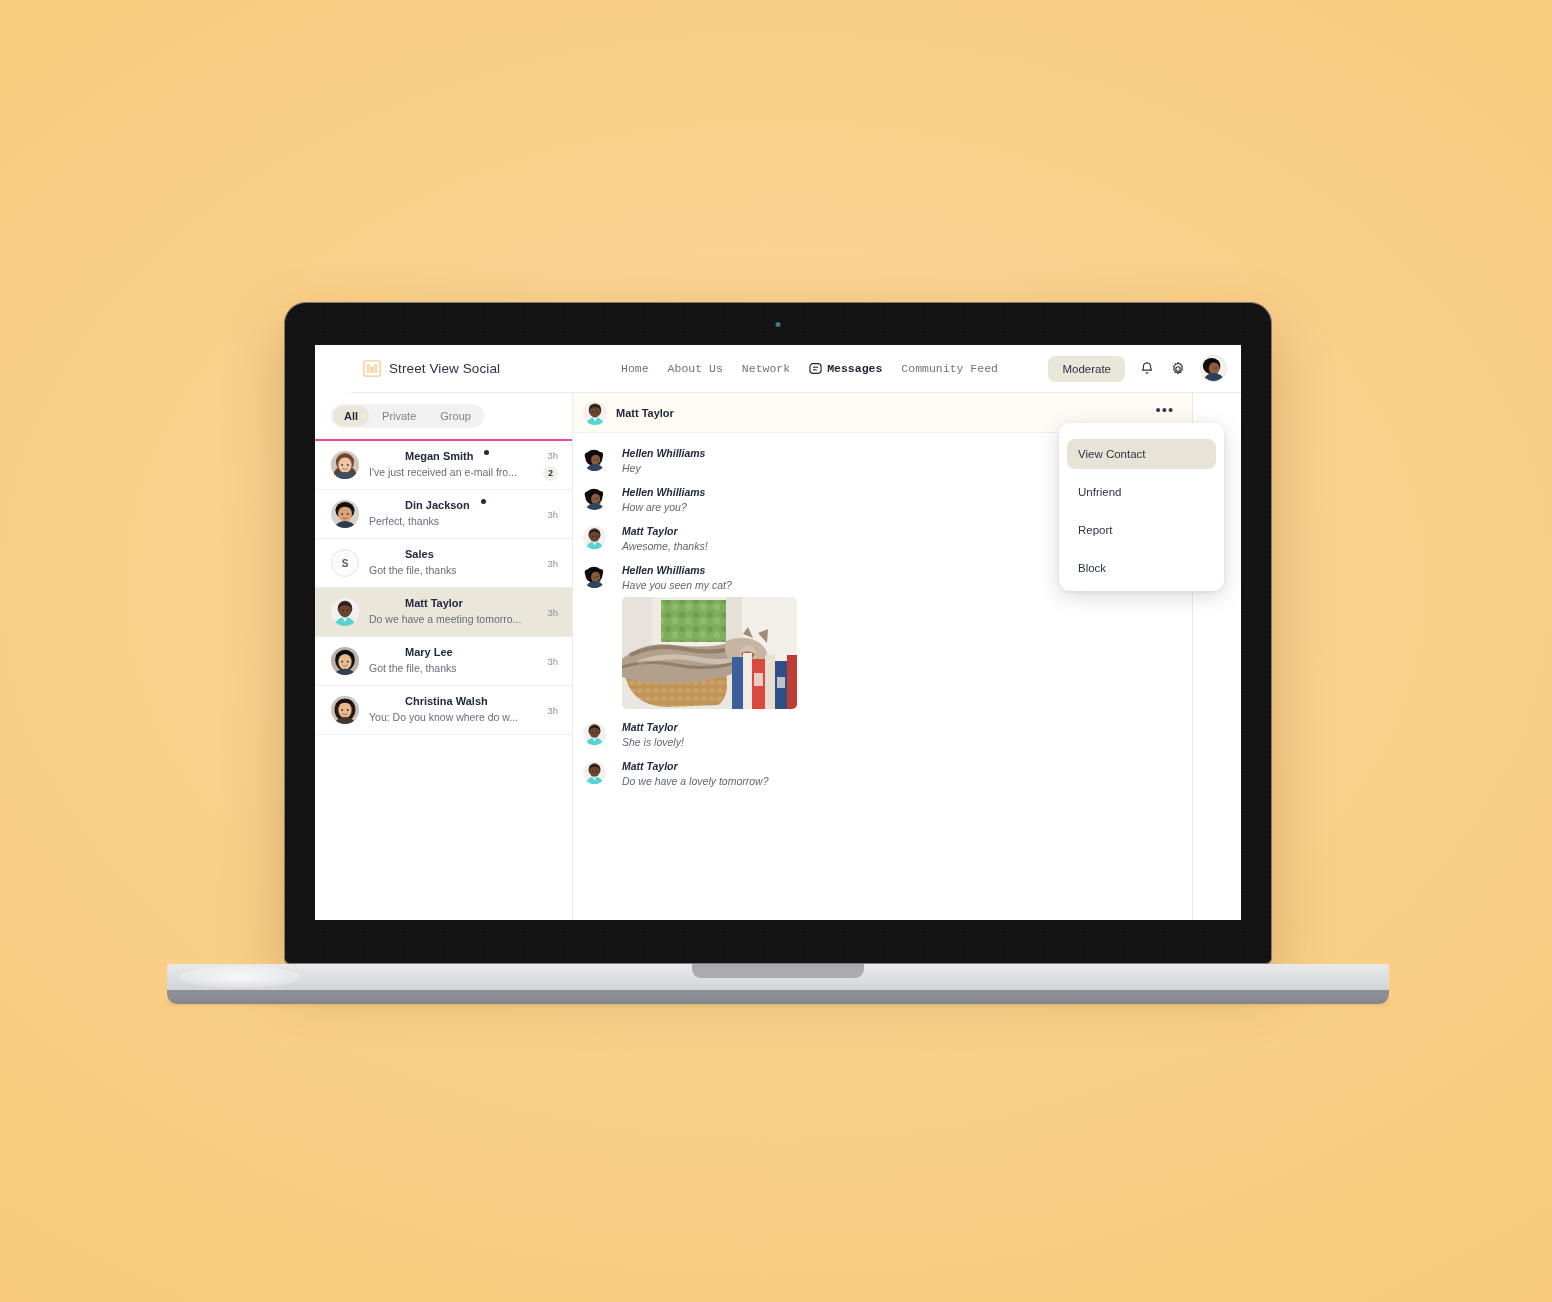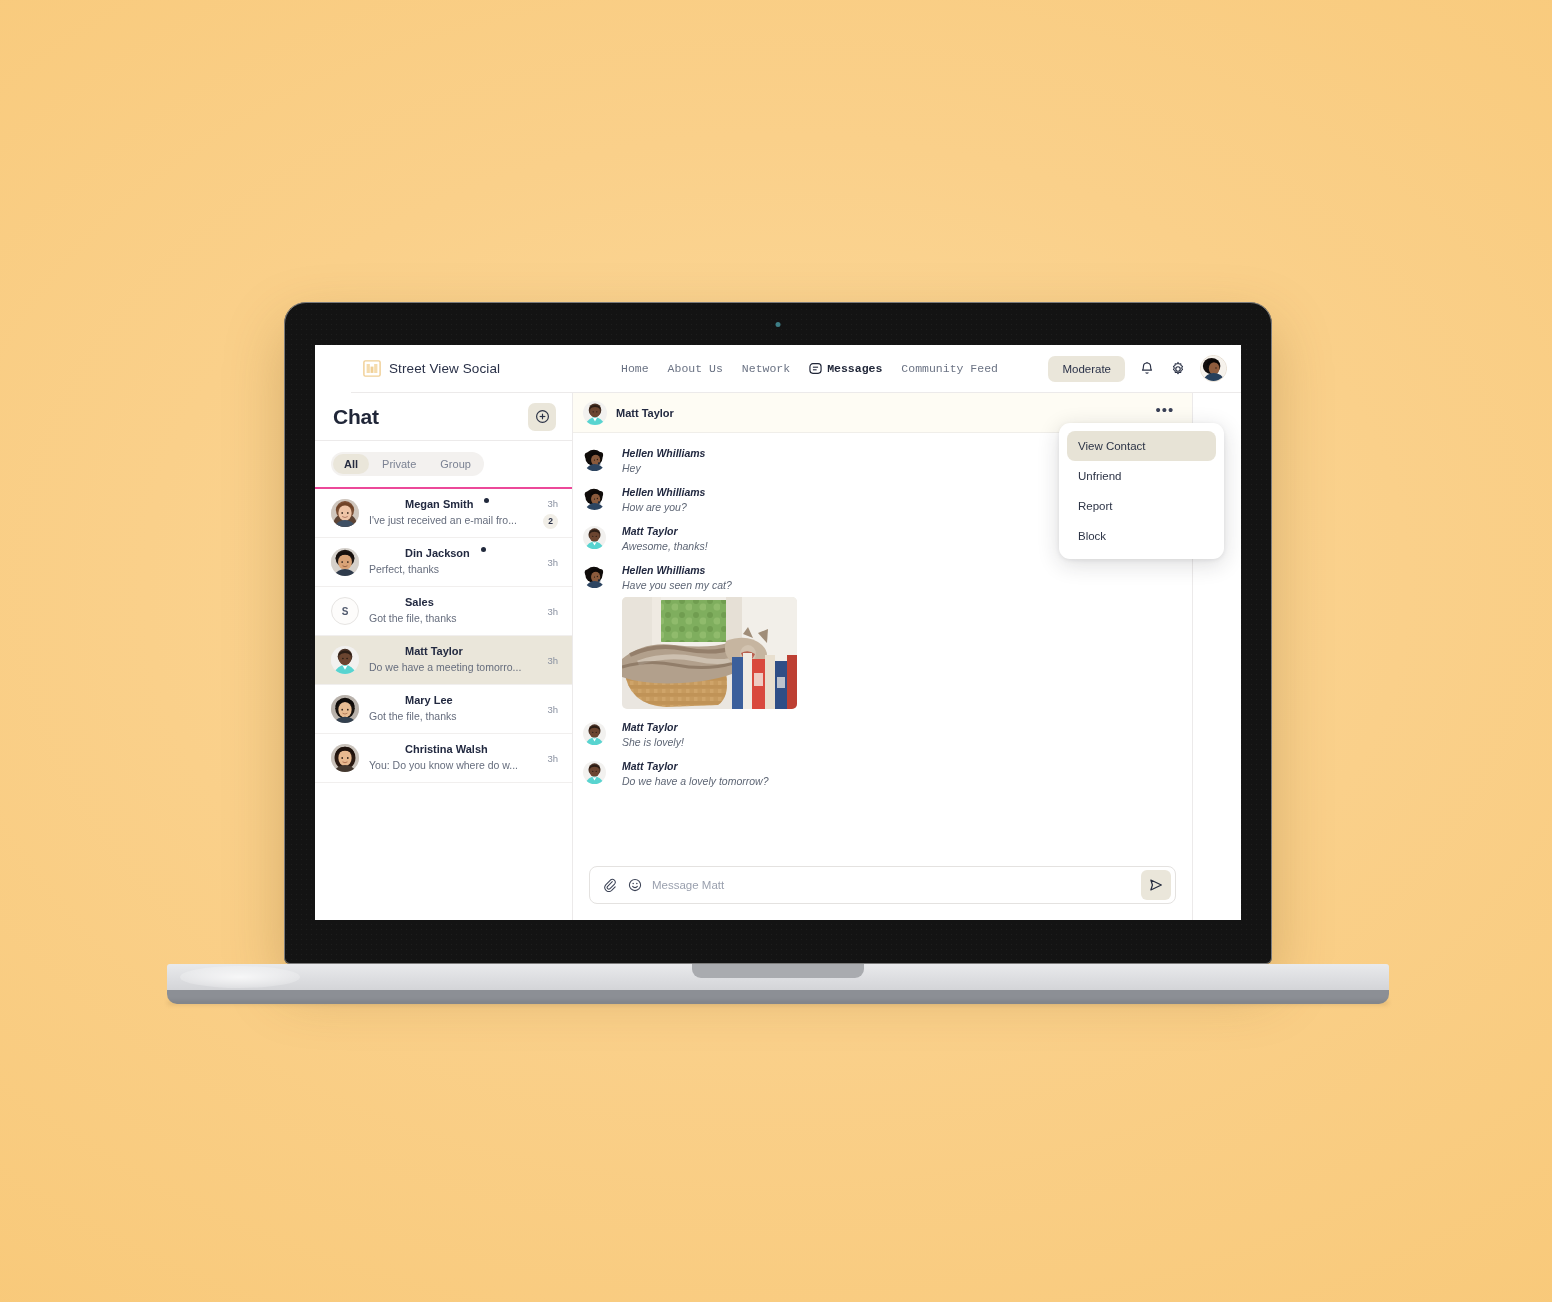--- a/index.html
+++ b/index.html
@@ -468,20 +468,21 @@
     box-shadow: 0 5px 22px rgba(30,30,40,0.16), 0 1px 4px rgba(30,30,40,0.08);
     padding: 8px;
     z-index: 40;
   }
   .dropdown-item {
     font-size: 11.5px;
     color: #2d3446;
     padding: 9px 11px;
     border-radius: 8px;
     cursor: pointer;
+    margin-top: 8px;
   }
   .dropdown-item.active { background: #e7e3d6; }
 </style>
 </head>
 <body>
 
 <svg width="0" height="0" style="position:absolute" aria-hidden="true">
   <defs>
 
     <radialGradient id="avWBH" cx="50%" cy="40%" r="70%">
@@ -666,30 +667,20 @@
               <svg width="100%" height="100%" viewBox="0 0 40 40">
                   <use href="#av-nav-user"></use>
                 </svg>
             </span>
           </div>
         </div>
 
         <div class="app-body">
 
           <div class="sidebar">
-            <div class="sidebar-head">
-              <span class="sidebar-title">Chat</span>
-              <button class="new-chat-btn">
-                <svg width="15" height="15" viewBox="0 0 16 16">
-                  <circle cx="8" cy="8" r="6.3" fill="none" stroke="#2b3246" stroke-width="1.25"></circle>
-                  <line x1="8" y1="5" x2="8" y2="11" stroke="#2b3246" stroke-width="1.25"></line>
-                  <line x1="5" y1="8" x2="11" y2="8" stroke="#2b3246" stroke-width="1.25"></line>
-                </svg>
-              </button>
-            </div>
 
             <div class="filters">
               <div class="filter-pills">
                 <span class="pill active">All</span>
                 <span class="pill">Private</span>
                 <span class="pill">Group</span>
               </div>
             </div>
 
             <div class="chat-list">
@@ -891,43 +882,20 @@
                     </svg>
                 </span>
                 <span class="msg-body">
                   <span class="msg-name" style="display:block">Matt Taylor</span>
                   <span class="msg-text" style="display:block">Do we have a lovely tomorrow?</span>
                 </span>
               </div>
 
             </div>
 
-            <div class="composer-wrap">
-              <div class="composer">
-                <span class="composer-icon">
-                  <svg width="14" height="14" viewBox="0 0 16 16">
-                    <path d="M10.6 4.2 5.3 9.5a1.9 1.9 0 0 0 2.7 2.7l5.2-5.3a3.3 3.3 0 0 0-4.7-4.6L3.1 7.8a4.7 4.7 0 0 0 6.6 6.6l4.2-4.2" fill="none" stroke="#3c4356" stroke-width="1.2" stroke-linecap="round"></path>
-                  </svg>
-                </span>
-                <span class="composer-icon">
-                  <svg width="14" height="14" viewBox="0 0 16 16">
-                    <circle cx="8" cy="8" r="6.4" fill="none" stroke="#3c4356" stroke-width="1.2"></circle>
-                    <circle cx="5.9" cy="6.4" r="0.85" fill="#3c4356"></circle>
-                    <circle cx="10.1" cy="6.4" r="0.85" fill="#3c4356"></circle>
-                    <path d="M5.3 9.6a3.3 3.3 0 0 0 5.4 0" fill="none" stroke="#3c4356" stroke-width="1.2" stroke-linecap="round"></path>
-                  </svg>
-                </span>
-                <input class="composer-input" type="text" placeholder="Message Matt" style="">
-                <button class="send-btn">
-                  <svg width="16" height="16" viewBox="0 0 18 18">
-                    <path d="M3.2 3.4 15 9 3.2 14.6 5 9Z" fill="none" stroke="#242b3e" stroke-width="1.35" stroke-linejoin="round"></path>
-                  </svg>
-                </button>
-              </div>
-            </div>
 
           </div>
 
           <div class="right-pane"></div>
 
         </div>
       </div>
     </div>
   </div>
 

